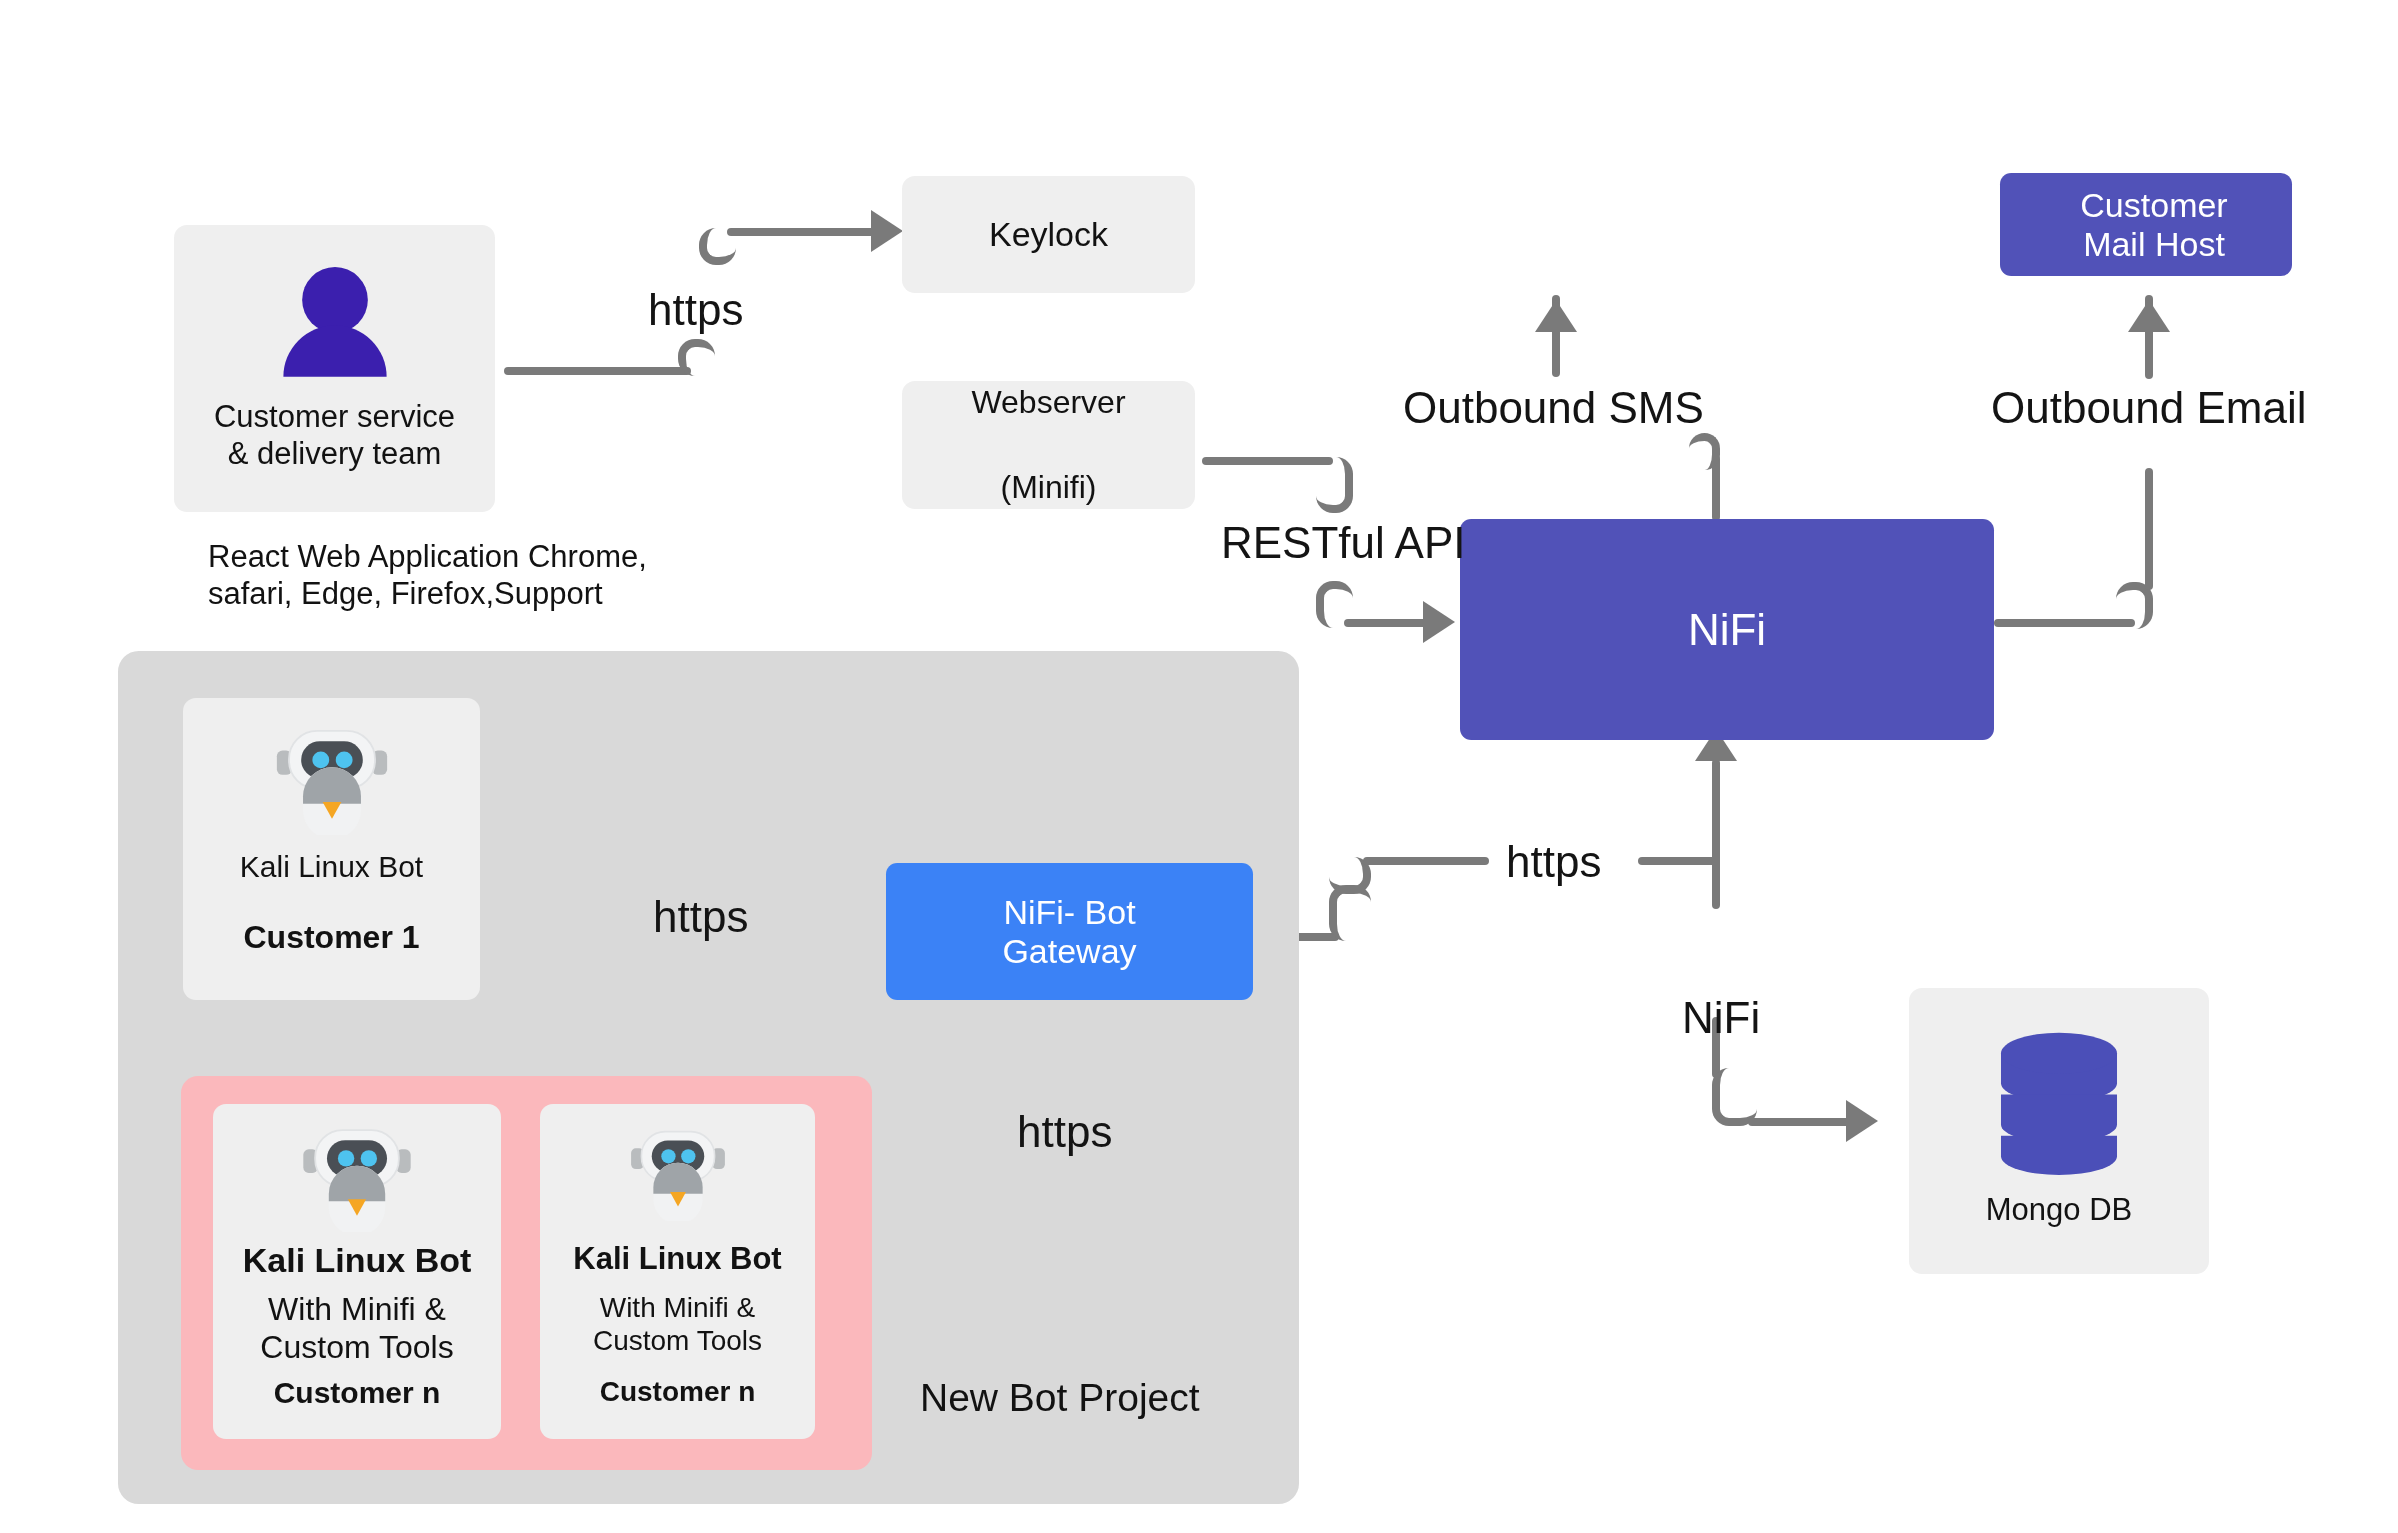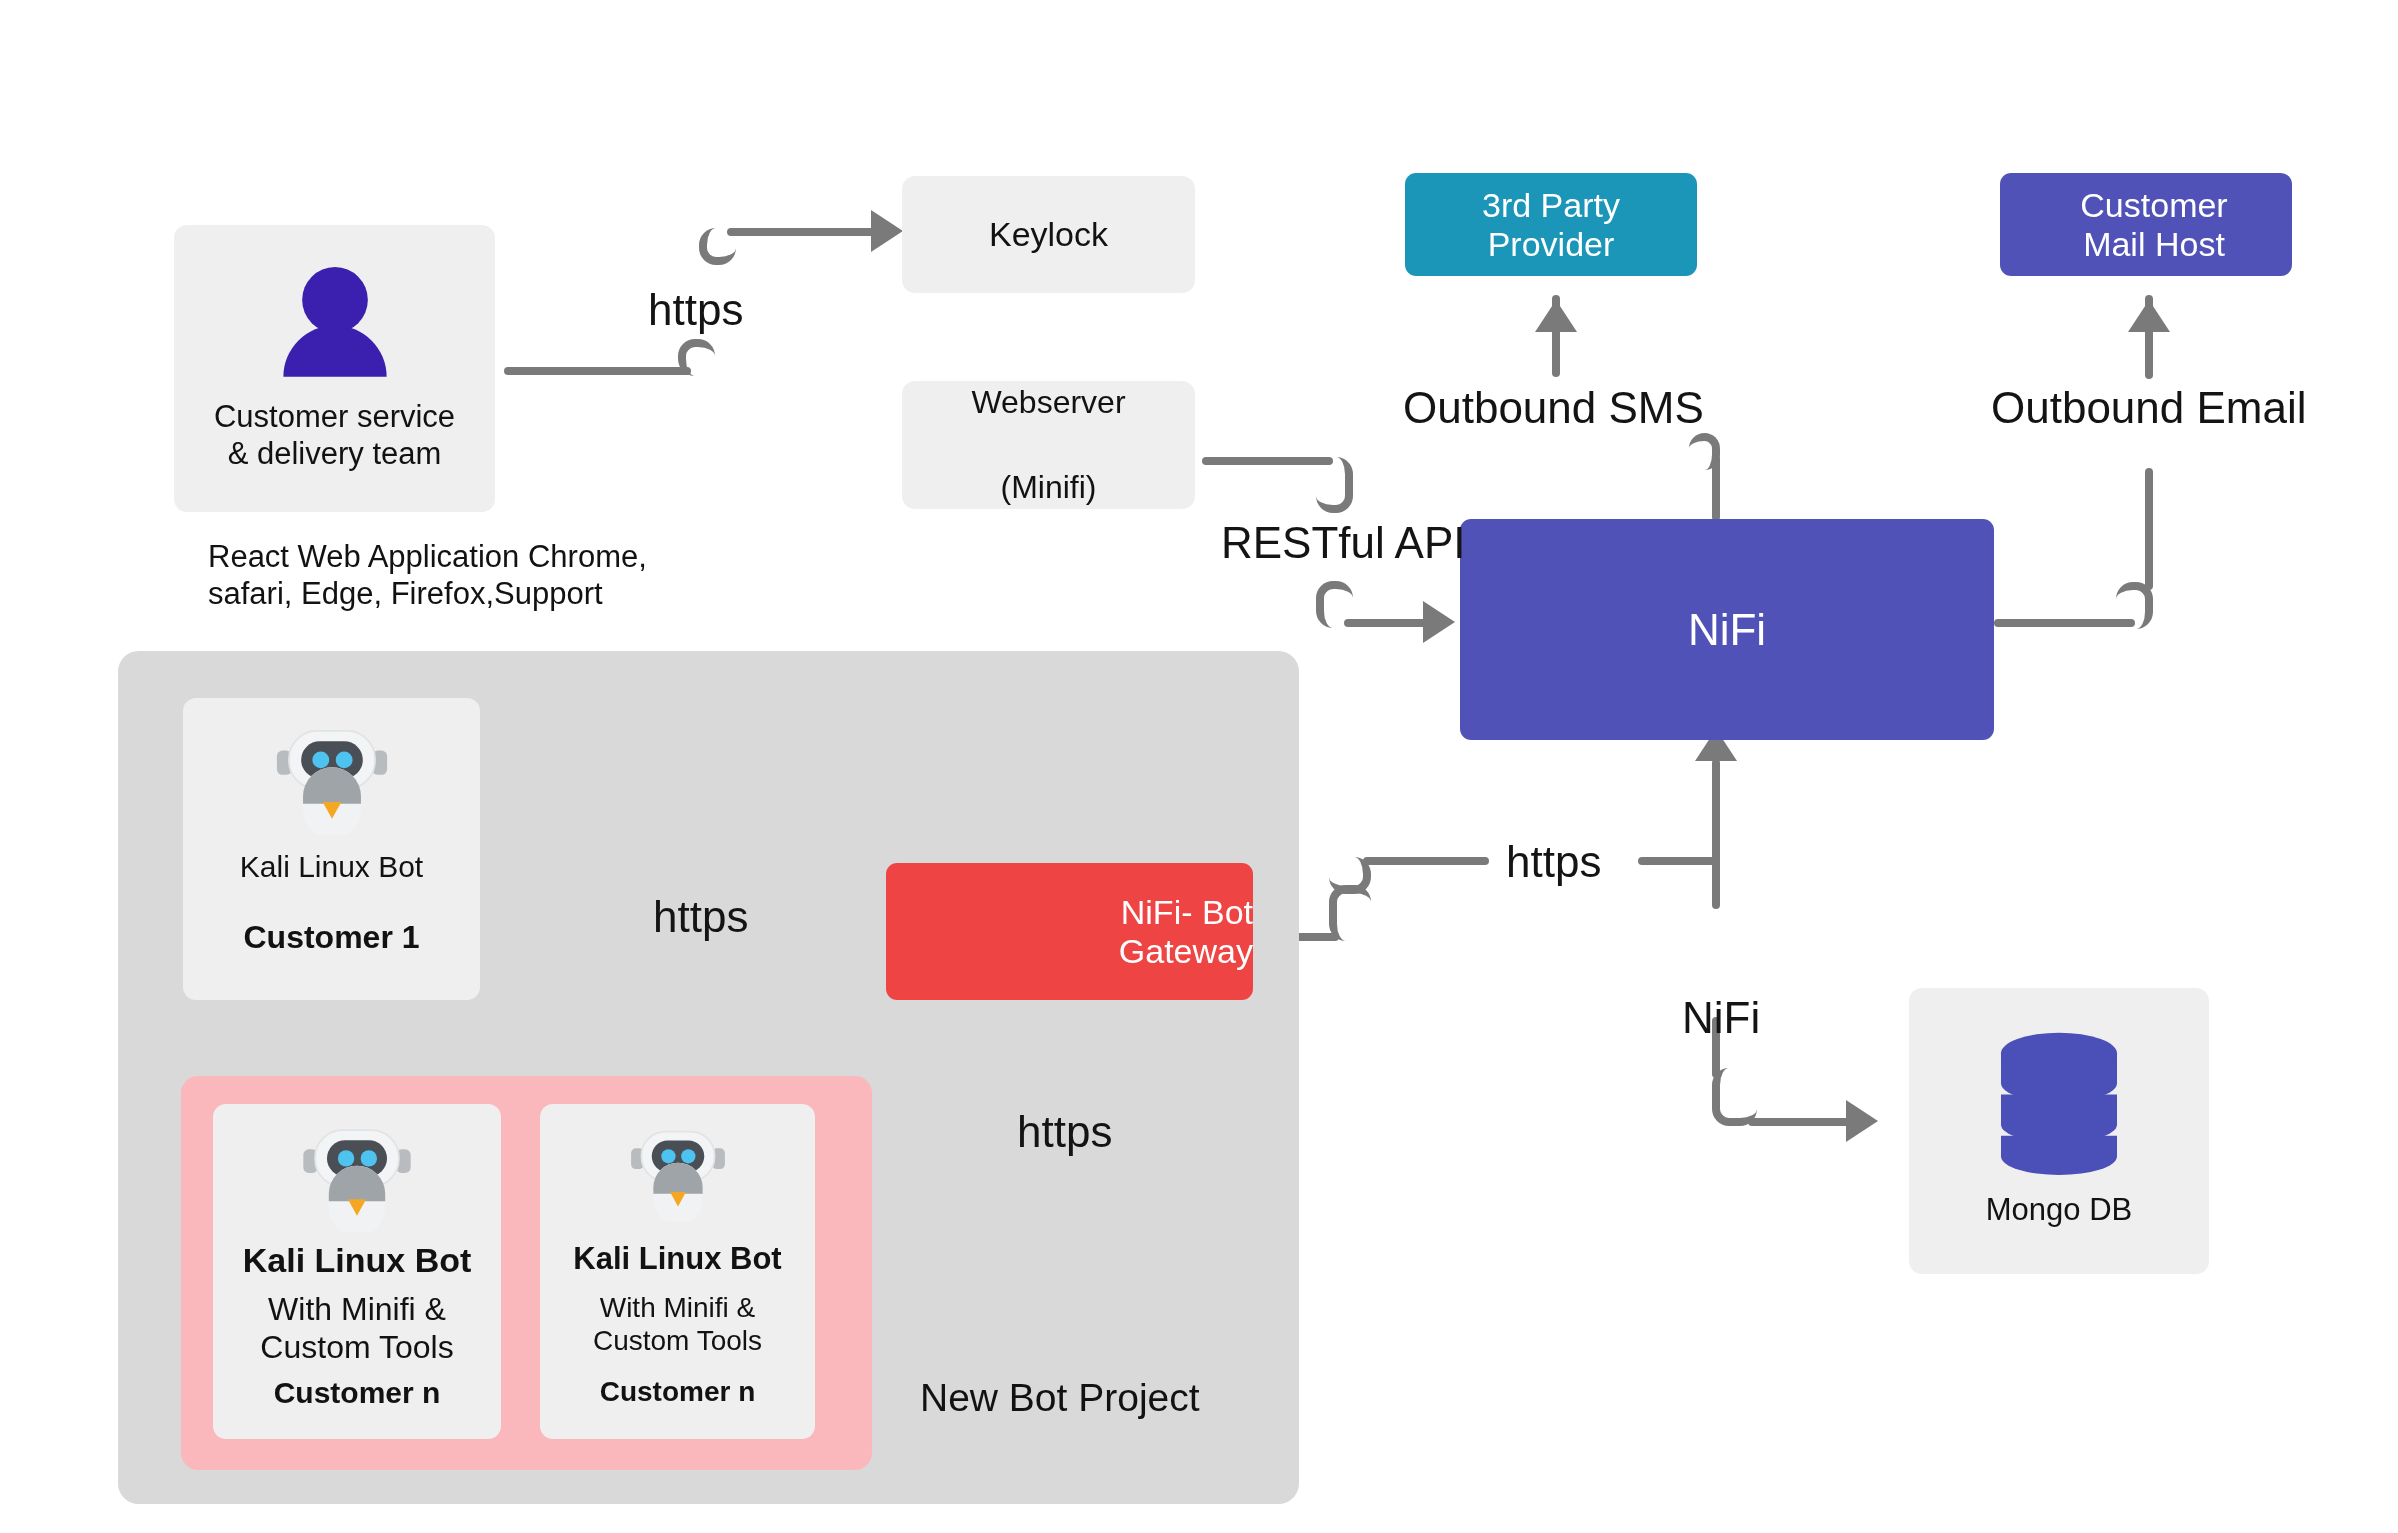--- a/index.html
+++ b/index.html
@@ -167,35 +167,31 @@
 
   <div class="node gray-card f-36 txt-black" style="left:902px; top:176px; width:293px; height:117px;">
     <span>Keylock</span>
   </div>
 
   <div class="node gray-card txt-black" style="left:902px; top:381px; width:293px; height:128px;gap:48px;">
     <span class="f-34">Webserver</span>
     <span class="f-34">(Minifi)</span>
   </div>
 
-  <div class="node chip txt-white" style="left:1405px; top:173px; width:292px; height:103px; background:#1b96b8;">
-    <span class="f-36">3rd Party</span>
-    <span class="f-36">Provider</span>
-  </div>
 
   <div class="node chip txt-white" style="left:2000px; top:173px; width:292px; height:103px; background:#5152b8;padding-left:16px;">
     <span class="f-36">Customer</span>
     <span class="f-36">Mail Host</span>
   </div>
 
   <div class="node chip txt-white f-38" style="left:1460px; top:519px; width:534px; height:221px; background:#5152b8;">
     <span>NiFi</span>
   </div>
 
-  <div class="node chip txt-white" style="left:886px; top:863px; width:367px; height:137px; background:#ef4444;align-items:flex-end;">
+  <div class="node chip txt-white" style="left:886px; top:863px; width:367px; height:137px; background:#3b82f6;">
     <span class="f-36">NiFi- Bot</span>
     <span class="f-36">Gateway</span>
   </div>
 
   <div class="node gray-card" style="left:1909px; top:988px; width:300px; height:286px;">
     <div class="icon-wrap" style="left:50%; top:39px; transform:translateX(-50%); width:131px; height:150px;">
       <svg viewBox="0 0 140 160" width="131" height="150" aria-hidden="true">
         <g fill="#4b4fb8">
           <path d="M8 28 h124 v32 a62 20 0 0 1 -124 0 z"></path>
           <path d="M8 72 h124 v32 a62 20 0 0 1 -124 0 z"></path>

